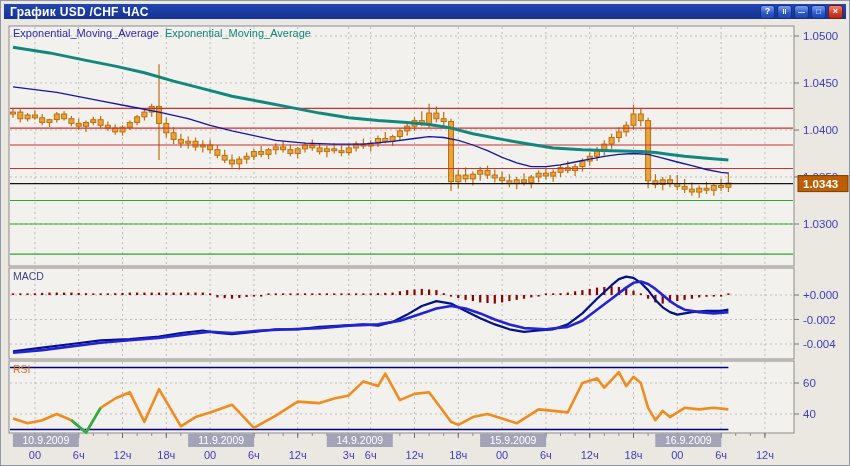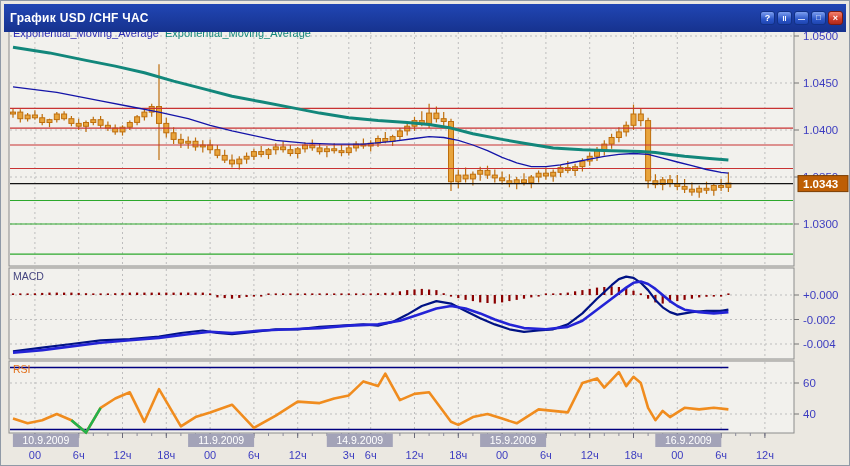--- a/index.html
+++ b/index.html
@@ -1,18 +1,18 @@
 <!DOCTYPE html>
 <html><head>
 <meta charset="utf-8">
 <style>
   html,body{margin:0;padding:0;background:#cfd8e4;font-family:"Liberation Sans",sans-serif;}
   #window{position:relative;width:850px;height:466px;background:#EBE8E1;border:1px solid #8f99a6;
           box-sizing:border-box;overflow:hidden;}
-  #titlebar{position:absolute;left:3px;top:3px;right:3px;height:28px;
+  #titlebar{position:absolute;left:3px;top:3px;right:3px;height:15px;
             background:linear-gradient(#2146b4,#16328e);display:flex;align-items:center;}
   #title-text{color:#fff;font-size:12px;font-weight:bold;padding-left:6px;letter-spacing:.3px;}
   #winbtns{margin-left:auto;display:flex;gap:2px;padding-right:3px;}
   .wbtn{width:15px;height:14px;border-radius:3px;border:1px solid #123185;box-sizing:border-box;
         background:linear-gradient(#7d9ff0,#2c57c9 60%,#1e44b0);color:#fff;font-size:9px;font-weight:bold;
         display:flex;align-items:center;justify-content:center;line-height:1;cursor:default;}
   .wbtn.close{background:linear-gradient(#f3826f,#ce3b2a 60%,#b02a1c);border-color:#7c1a10;}
   #chart-svg{position:absolute;left:0;top:0;}
   svg text{font-family:"Liberation Sans",sans-serif;}
 </style>

